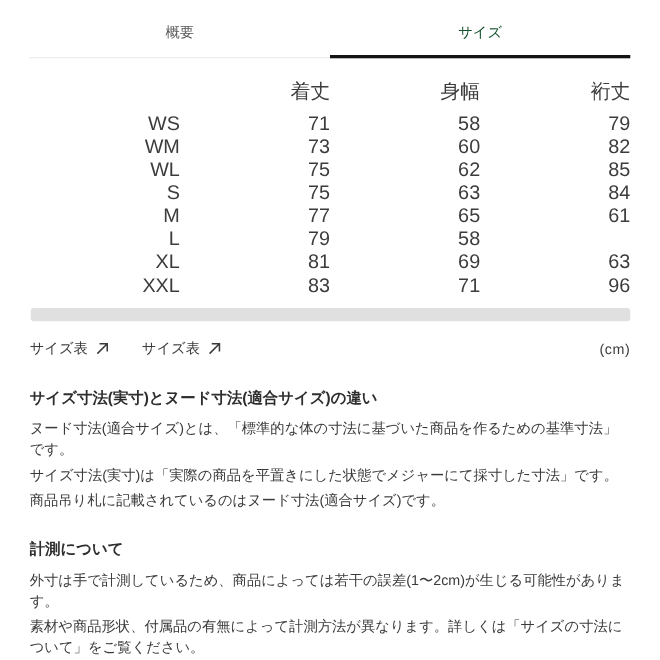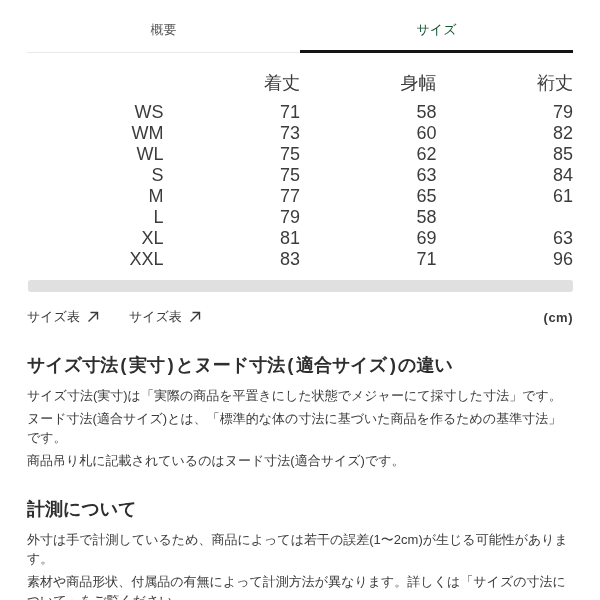--- a/index.html
+++ b/index.html
@@ -70,32 +70,30 @@
     display: inline-flex;
     align-items: center;
     gap: 7px;
     margin-right: 30px;
     cursor: pointer;
   }
   .tlink svg { display: block; }
   .unit {
     margin-left: auto;
     letter-spacing: 0.5px;
-    font-weight: bold;
   }
   
   .section {
     margin: 27px 27px 0;
   }
   .section h3 {
-    font-size: 18px;
+    font-size: 14px;
     font-weight: bold;
     color: #2e2e2e;
     margin-bottom: 10px;
-    font-family: Liberation Mono, monospace;
   }
   .section p {
     font-size: 13px;
     line-height: 1.45;
     color: #3a3a3a;
     margin-bottom: 4px;
   }
 </style>
 </head>
 <body>
@@ -177,22 +175,22 @@
       <span>サイズ表</span>
       <svg width="12" height="12" viewBox="0 0 12 12">
         <path d="M1.5 10.5 L10 2 M3.5 1.5 H10.5 V8.5" fill="none" stroke="#3a3a3a" stroke-width="1.4"></path>
       </svg>
     </span>
     <span class="unit">(cm)</span>
   </div>
 
   <div class="section">
     <h3>サイズ寸法(実寸)とヌード寸法(適合サイズ)の違い</h3>
+    <p>ヌード寸法(適合サイズ)とは、「標準的な体の寸法に基づいた商品を作るための基準寸法」です。</p>
     <p>サイズ寸法(実寸)は「実際の商品を平置きにした状態でメジャーにて採寸した寸法」です。</p>
-    <p>ヌード寸法(適合サイズ)とは、「標準的な体の寸法に基づいた商品を作るための基準寸法」です。</p>
     <p>商品吊り札に記載されているのはヌード寸法(適合サイズ)です。</p>
   </div>
 
   <div class="section">
     <h3>計測について</h3>
     <p>外寸は手で計測しているため、商品によっては若干の誤差(1〜2cm)が生じる可能性があります。</p>
     <p>素材や商品形状、付属品の有無によって計測方法が異なります。詳しくは「サイズの寸法について」をご覧ください。</p>
 
   </div>
 

